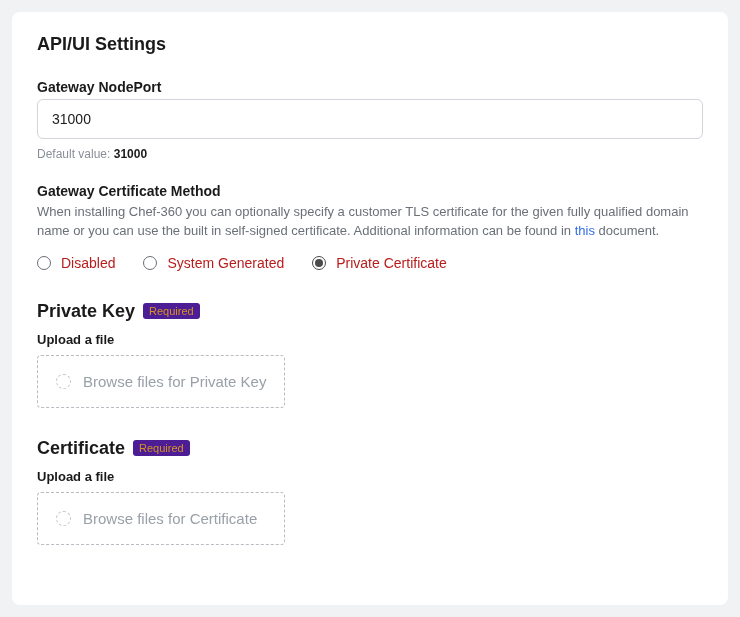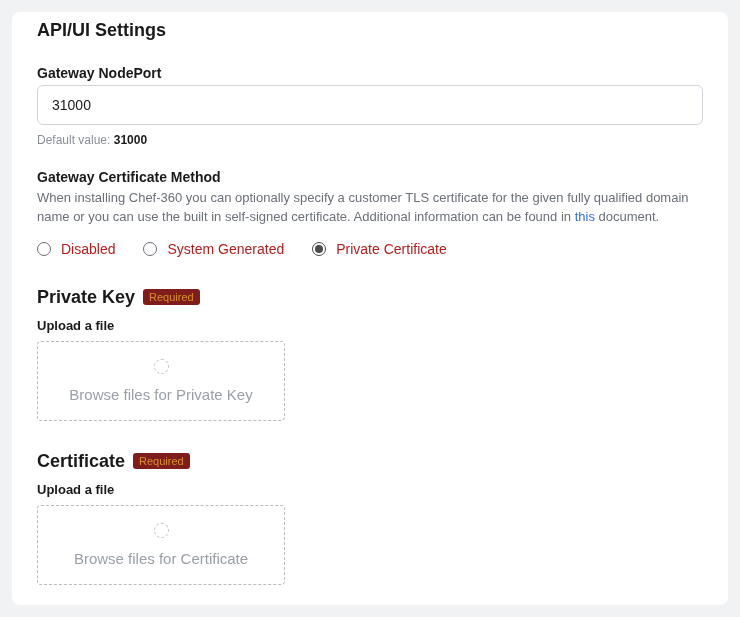--- a/index.html
+++ b/index.html
@@ -10,21 +10,21 @@
     body {
       font-family: -apple-system, BlinkMacSystemFont, "Segoe UI", Helvetica, Arial, sans-serif;
       background: #f0f2f4;
       width: 740px;
       height: 617px;
       padding: 12px;
     }
     .card {
       background: #ffffff;
       border-radius: 8px;
-      padding: 8px 25px;
+      padding: 22px 25px;
       height: 100%;
     }
     .page-title {
       font-size: 18px;
       font-weight: 700;
       color: #1a1a1a;
       margin-bottom: 24px;
     }
     .section-label {
       font-size: 14px;
@@ -108,21 +108,21 @@
       gap: 8px;
       margin-top: 30px;
       margin-bottom: 10px;
     }
     .field-title {
       font-size: 18px;
       font-weight: 700;
       color: #1a1a1a;
     }
     .badge-required {
-      background: #7f1d1d;
+      background: #4c1d95;
       color: #D99222;
       font-size: 11px;
       font-weight: 500;
       padding: 2px 6px;
       border-radius: 3px;
     }
     .upload-label {
       font-size: 13px;
       font-weight: 600;
       color: #1a1a1a;
@@ -130,21 +130,20 @@
     }
     .dropzone {
       border: 1px dashed #b7bbc2;
       border-radius: 4px;
       padding: 17px 18px;
       display: inline-flex;
       align-items: center;
       gap: 12px;
       cursor: pointer;
       min-width: 248px;
-      flex-direction: column;
     }
     .dropzone-text {
       font-size: 15px;
       color: #9aa0a8;
     }
     .dashed-circle {
       width: 15px;
       height: 15px;
       border: 1.5px dashed #c0c4cb;
       border-radius: 50%;

